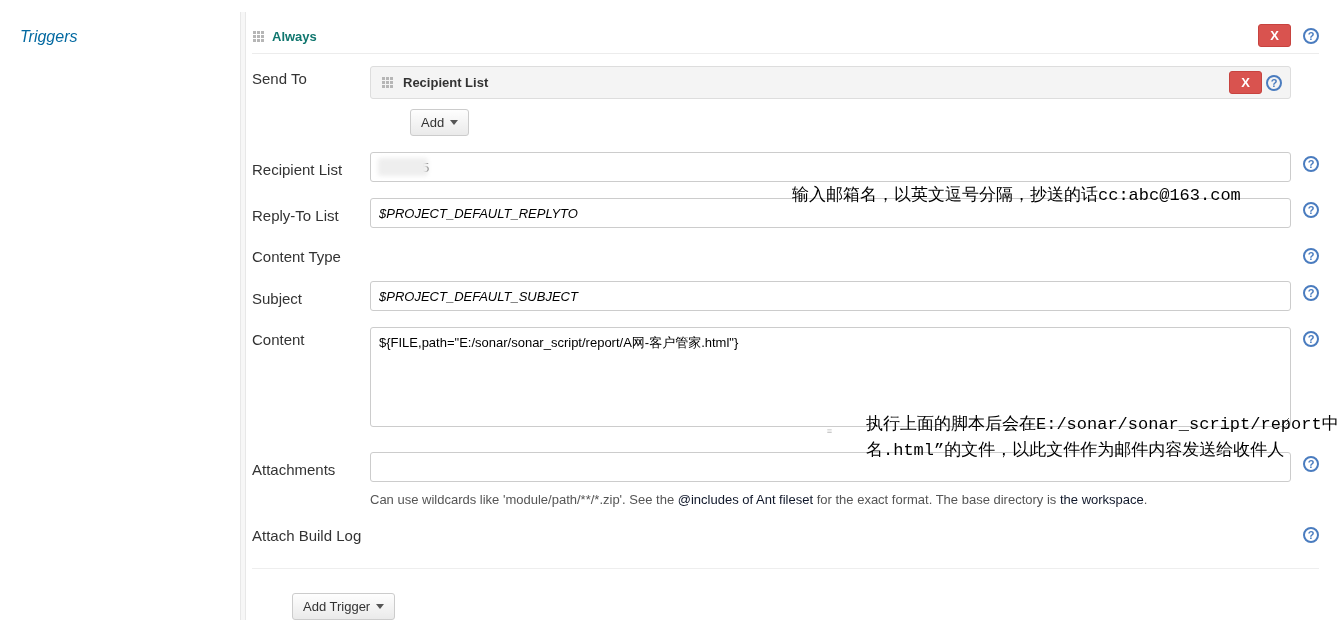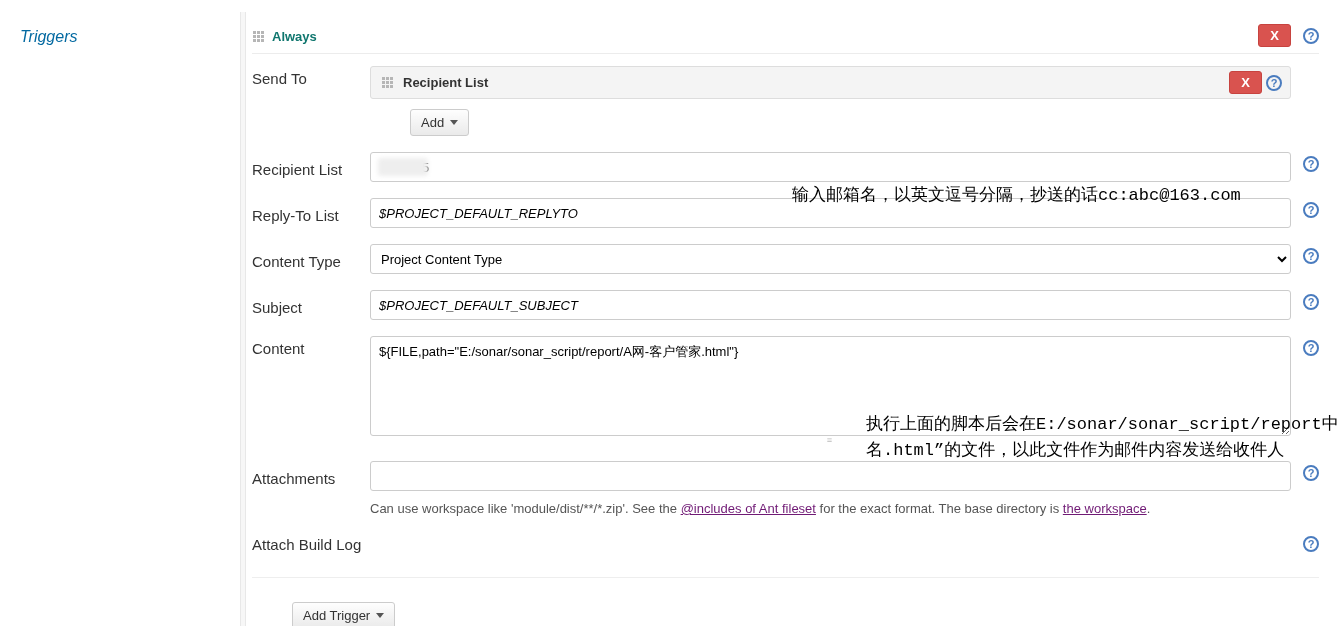--- a/index.html
+++ b/index.html
@@ -31,21 +31,21 @@
   .sendto-title { font-weight: bold; color: #333; }
   .sendto-help { right: 8px; top: 50%; transform: translateY(-50%); }
   .add-btn { display: inline-flex; align-items: center; border: 1px solid #ccc; background: linear-gradient(#fefefe,#eaeaea); border-radius: 3px; padding: 5px 10px; font-size: 13px; cursor: pointer; margin-top: 10px; color: #333; margin-left: 40px; }
   .add-btn .caret { margin-left: 6px; }
   .caret { width: 0; height: 0; border-left: 4px solid transparent; border-right: 4px solid transparent; border-top: 5px solid #555; display: inline-block; }
   .annotation { position: absolute; color: #000000; font-size: 17px; font-family: Liberation Mono, monospace; line-height: 1.5; pointer-events: none; }
   .anno1 { left: 540px; top: 163px; }
   .anno2 { left: 614px; top: 392px; width: 640px; }
   .footer { border-top: 1px solid #eee; margin-top: 24px; padding-top: 14px; margin-left: 12px; }
   .hint { font-size: 13px; color: #555; margin-top: 10px; margin-left: 118px; }
-  .hint a { color: #701a75; text-decoration: underline; cursor: pointer; text-align: center; }
+  .hint a { color: #0f172a; cursor: pointer; text-align: center; }
   .sel-small { height: 30px; border: 1px solid #ccc; border-radius: 3px; padding: 4px 6px; font-size: 13px; background: #fff; min-width: 210px; }
   .blur-box { display: inline-block; width: 50px; height: 18px; background: #eee; border-radius: 3px; filter: blur(2px); vertical-align: middle; }
   .resize-grip { text-align:center; color:#bbb; font-size:9px; letter-spacing:2px; margin-top:-4px; }
 </style>
 </head>
 <body>
 
 <div class="page">
   <div class="leftcol">
     <div class="leftcol-label">Triggers</div>
@@ -107,25 +107,20 @@
       <div class="row">
         <div class="row-label">Reply-To List</div>
         <div class="row-body">
           <input class="text-input" type="text" value="$PROJECT_DEFAULT_REPLYTO" style="">
         </div>
         <span class="help-icon help-row">?</span>
       </div>
 
       <div class="row">
         <div class="row-label">Content Type</div>
-        <div class="row-body">
-          <select class="select">
-            <option>Project Content Type</option>
-          </select>
-        </div>
         <span class="help-icon help-row">?</span>
       </div>
 
       <div class="row">
         <div class="row-label">Subject</div>
         <div class="row-body">
           <input class="text-input" type="text" value="$PROJECT_DEFAULT_SUBJECT" style="">
         </div>
         <span class="help-icon help-row">?</span>
       </div>
@@ -140,21 +135,21 @@
       </div>
 
       <div class="row">
         <div class="row-label">Attachments</div>
         <div class="row-body">
           <input class="text-input" type="text" value="" style="">
         </div>
         <span class="help-icon help-row">?</span>
       </div>
       <div class="hint">
-        <span>Can use workspace like 'module/dist/**/*.zip'. See the </span><a>@includes of Ant fileset</a><span> for the exact format. The base directory is </span><a>the workspace</a><span>.</span>
+        <span>Can use wildcards like 'module/path/**/*.zip'. See the </span><a>@includes of Ant fileset</a><span> for the exact format. The base directory is </span><a>the workspace</a><span>.</span>
       </div>
 
       <div class="row">
         <div class="row-label">Attach Build Log</div>
         <span class="help-icon help-row" style="position:absolute; right:0;">?</span>
       </div>
 
       <div class="annotation anno1">输入邮箱名，以英文逗号分隔，抄送的话cc:abc@163.com</div>
       <div class="annotation anno2">执行上面的脚本后会在E:/sonar/sonar_script/report中生成“项目名.html”的文件，以此文件作为邮件内容发送给收件人</div>
     </div>

